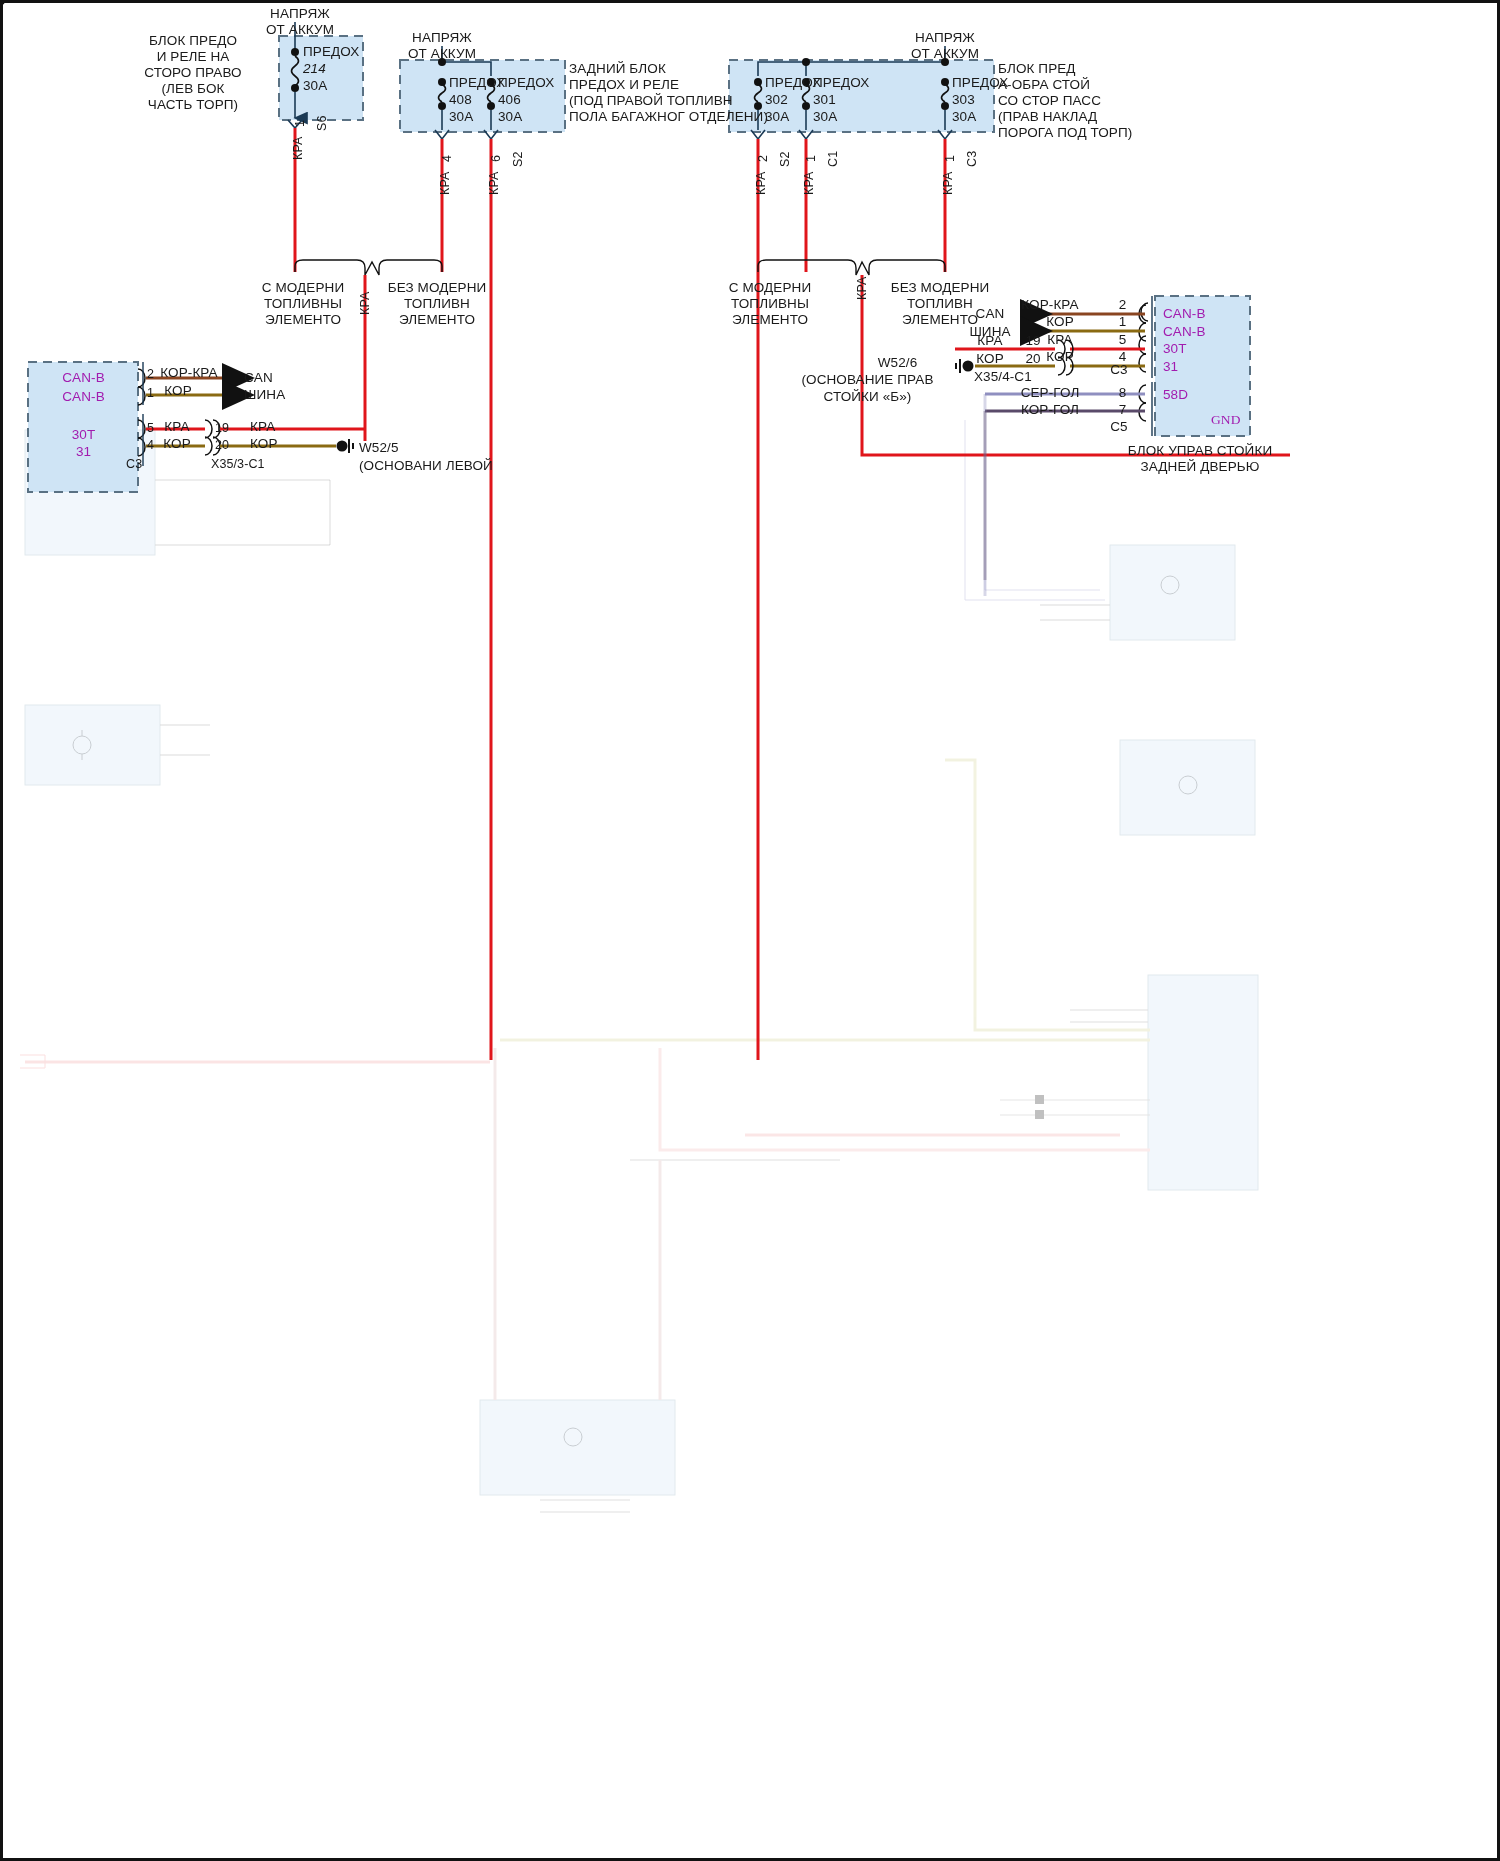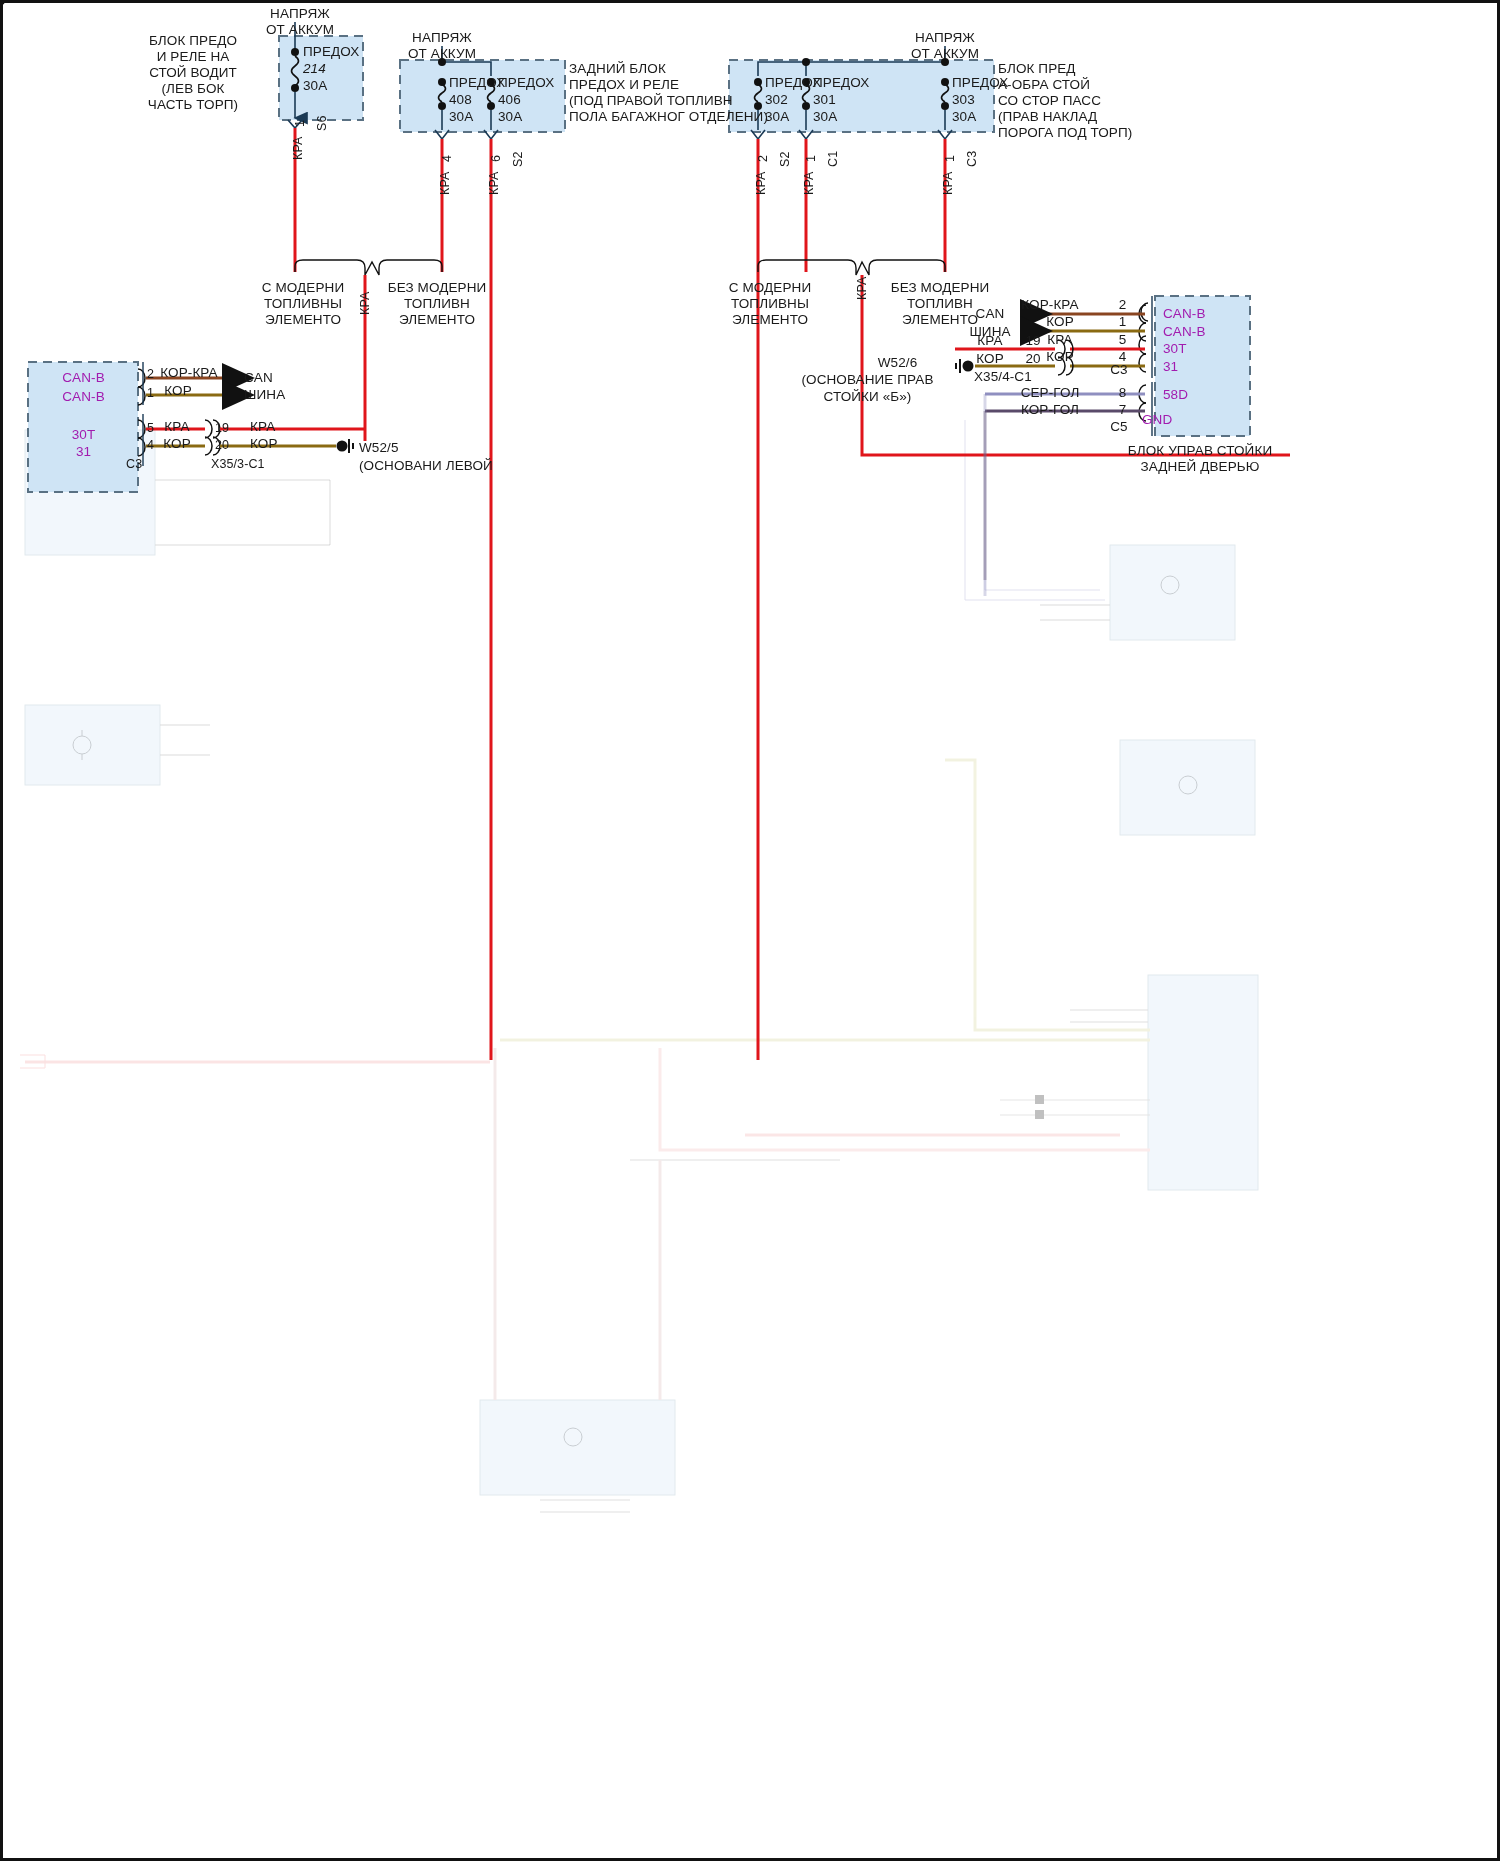--- a/index.html
+++ b/index.html
@@ -190,21 +190,21 @@
       <path d="M985,411 L985,580" stroke="#5a4a6a" stroke-width="3" opacity="0.35"></path>
     </g>
 
     <rect x="1.5" y="1.5" width="1497" height="1858" fill="none" stroke="#111" stroke-width="3"></rect>
   </svg>
 
   <div class="t tc" style="left:250px;top:6px;width:100px;">НАПРЯЖ</div>
   <div class="t tc" style="left:250px;top:22px;width:100px;">ОТ АККУМ</div>
   <div class="t tr" style="left:118px;top:33px;width:150px;">БЛОК ПРЕДО</div>
   <div class="t tr" style="left:118px;top:49px;width:150px;">И РЕЛЕ НА</div>
-  <div class="t tr" style="left:118px;top:65px;width:150px;">СТОЙ ВОДИТ</div>
+  <div class="t tr" style="left:118px;top:65px;width:150px;">СТОРО ПРАВО</div>
   <div class="t tr" style="left:118px;top:81px;width:150px;">(ЛЕВ БОК</div>
   <div class="t tr" style="left:118px;top:97px;width:150px;">ЧАСТЬ ТОРП)</div>
   <div class="t" style="left:303px;top:44px;">ПРЕДОХ</div>
   <div class="t" style="left:303px;top:61px;font-style:italic;">214</div>
   <div class="t" style="left:303px;top:78px;">30A</div>
   <div class="t sm vert" style="left:292px;top:127px;">1</div>
   <div class="t sm vert" style="left:314px;top:131px;">S6</div>
   <div class="t sm vert" style="left:290px;top:160px;">КРА</div>
 
   <div class="t tc" style="left:392px;top:30px;width:100px;">НАПРЯЖ</div>
@@ -296,21 +296,21 @@
   <div class="t sm" style="left:211px;top:456px;">X35/3-C1</div>
 
   <div class="t" style="left:359px;top:440px;">W52/5</div>
   <div class="t" style="left:359px;top:458px;">(ОСНОВАНИ ЛЕВОЙ</div>
 
   <div class="t blue" style="left:1163px;top:306px;">CAN-B</div>
   <div class="t blue" style="left:1163px;top:324px;">CAN-B</div>
   <div class="t blue" style="left:1163px;top:341px;">30T</div>
   <div class="t blue" style="left:1163px;top:359px;">31</div>
   <div class="t blue" style="left:1163px;top:387px;">58D</div>
-  <div class="t blue" style="left:1142px;top:412px;">GND</div>
+  <div class="t blue" style="left:1211px;top:412px;font-family:Liberation Serif, serif;">GND</div>
 
   <div class="t tr" style="left:1105px;top:297px;width:35px;">2</div>
   <div class="t tr" style="left:1105px;top:314px;width:35px;">1</div>
   <div class="t tr" style="left:1105px;top:332px;width:35px;">5</div>
   <div class="t tr" style="left:1105px;top:349px;width:35px;">4</div>
   <div class="t tr" style="left:1105px;top:385px;width:35px;">8</div>
   <div class="t tr" style="left:1105px;top:402px;width:35px;">7</div>
   <div class="t tr" style="left:1098px;top:362px;width:42px;">C3</div>
   <div class="t tr" style="left:1098px;top:419px;width:42px;">C5</div>
 

